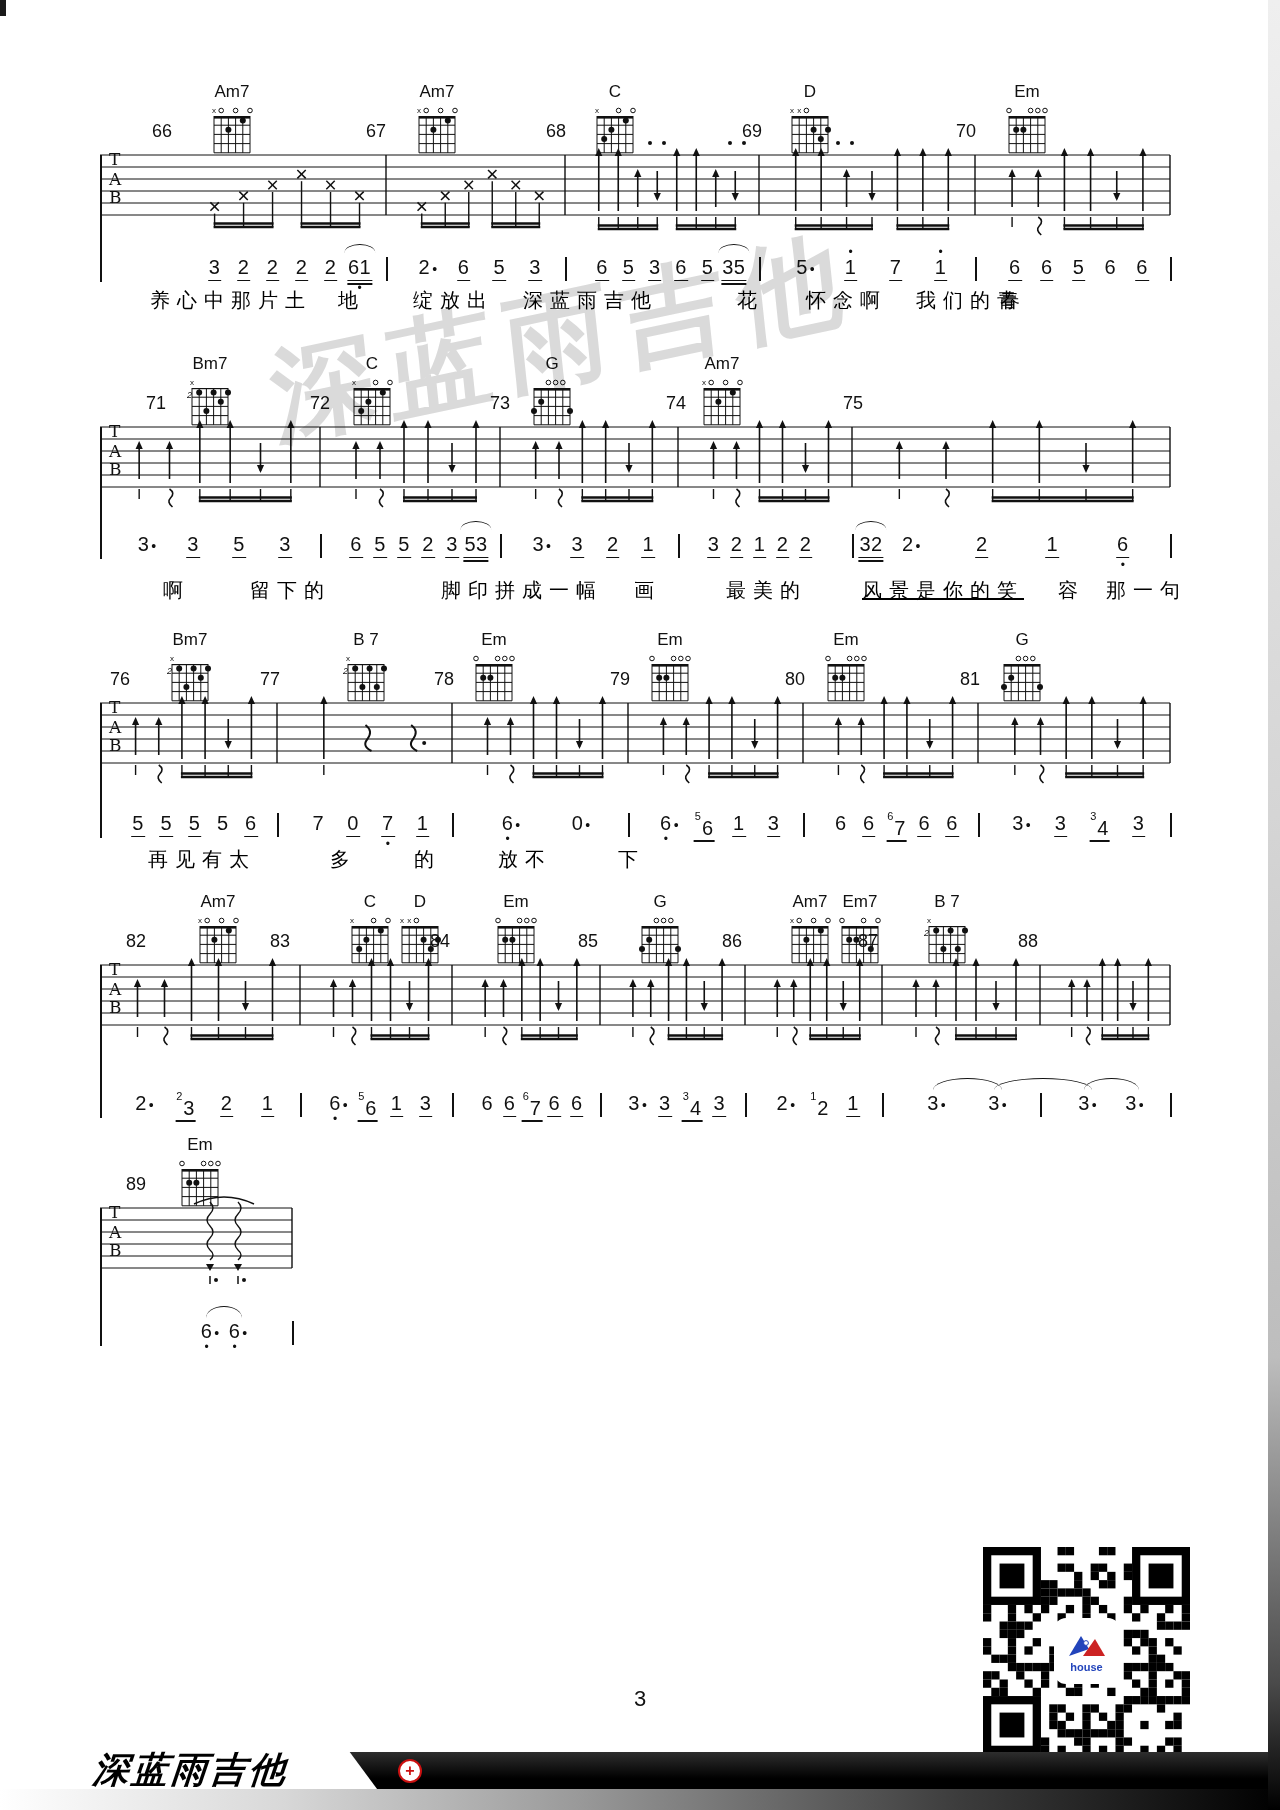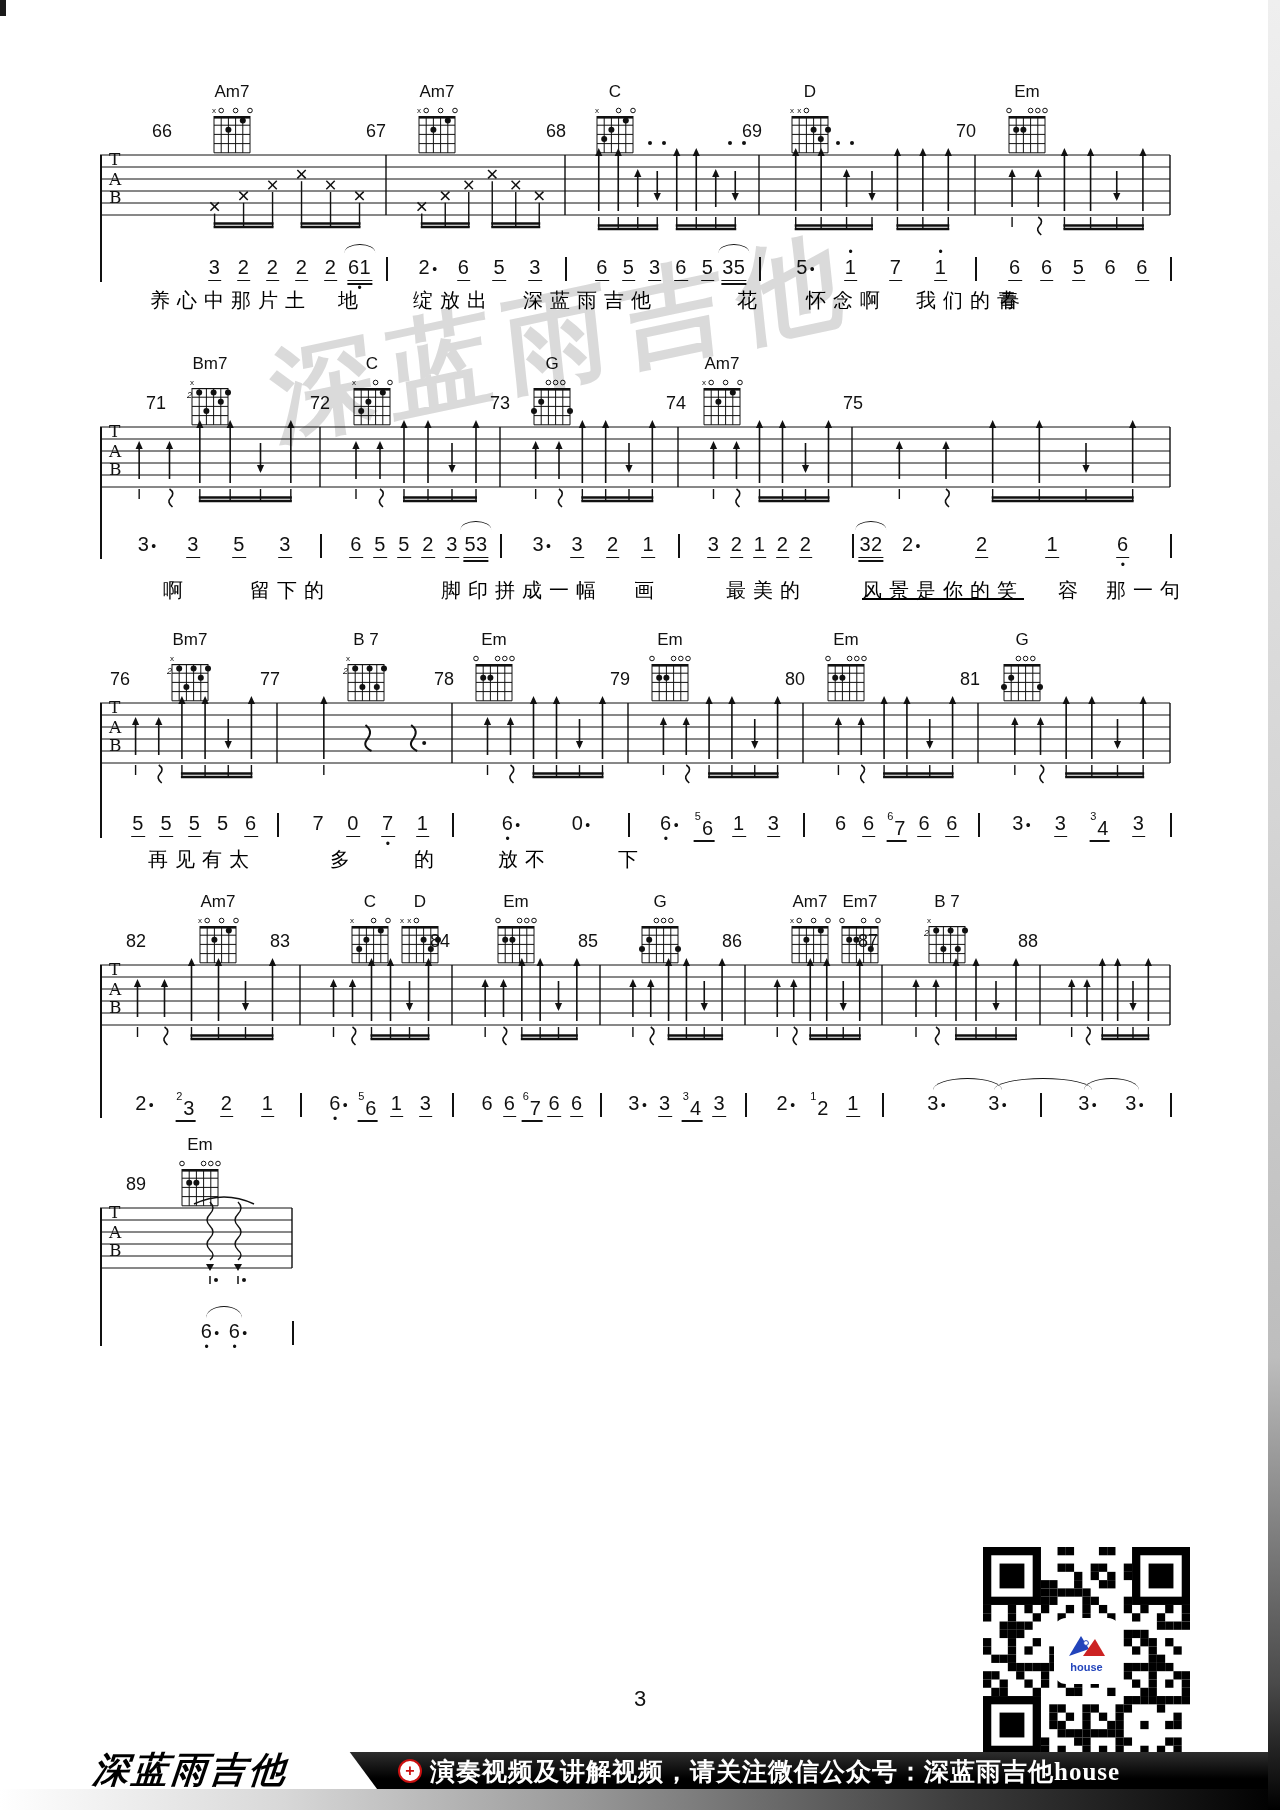--- a/index.html
+++ b/index.html
@@ -1524,20 +1524,19 @@
       <svg width="44" height="32" viewBox="0 0 44 32">
         <polygon points="4,26 16,6 24,19" fill="#2244bb"></polygon>
         <polygon points="18,26 30,9 40,26" fill="#cc2222"></polygon>
         <circle cx="21" cy="13" r="2.4" fill="#fff" stroke="#2244bb" stroke-width="1"></circle>
       </svg>
       <span class="qr-logo-text">house</span>
     </div>
   </div>
   <div class="footer-bar">
     <span class="plus" style="border-color: rgb(204, 17, 17); color: rgb(204, 17, 17);">+</span>
-    <span class="fnote">演奏视频及讲解视频，请关注微信公众号：深蓝雨吉他house</span>
   </div>
   <div class="footer-logo-box">
     <span class="flogo-text">深蓝雨吉他</span>
   </div>
   <div class="bottom-strip"></div>
   <div class="edge-right"></div>
 </div>
 
 </body></html>

